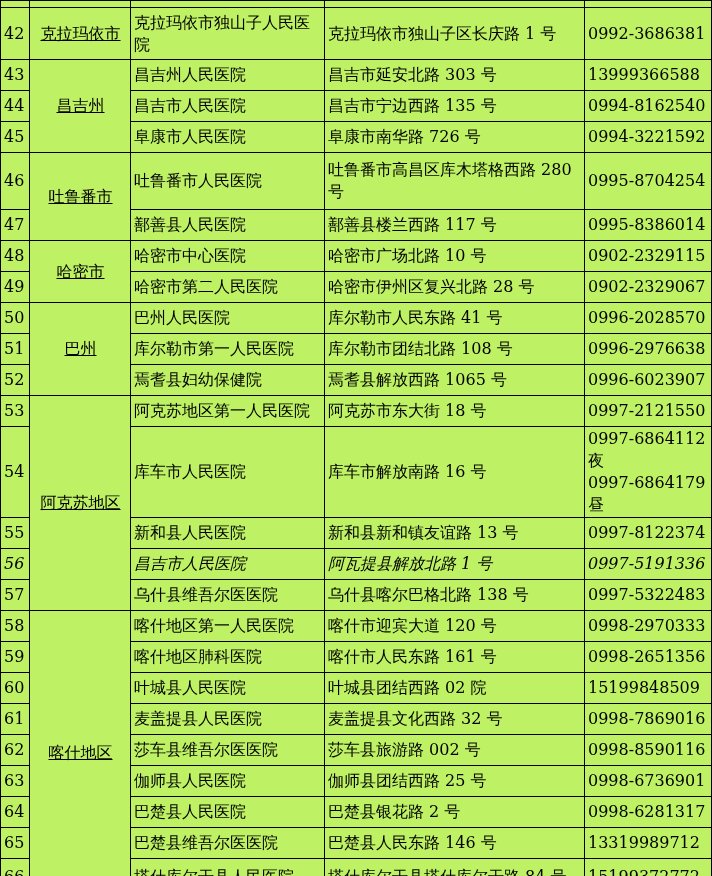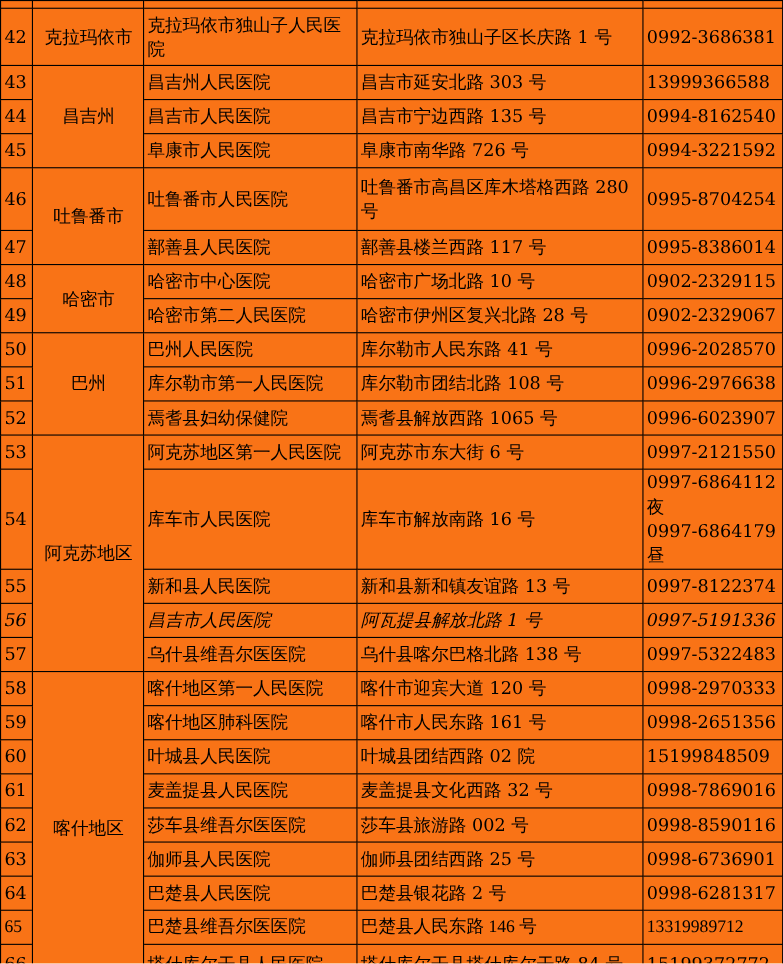--- a/index.html
+++ b/index.html
@@ -4,21 +4,21 @@
 <style>
   html, body {
     margin: 0;
     padding: 0;
     background: #ffffff;
   }
   .page {
     width: 712px;
     height: 876px;
     overflow: hidden;
-    background: #f97316;
+    background: #bef264;
   }
   table.hospital-table {
     border-collapse: collapse;
     table-layout: fixed;
     width: 711px;
     color: #000000;
     font-family: "DejaVu Serif", "Liberation Serif", serif;
     font-size: 16px;
   }
   table.hospital-table td {
@@ -31,20 +31,21 @@
   }
   td.col-no {
     padding-left: 2px;
     padding-right: 0;
     text-align: left;
   }
   td.col-city {
     text-align: center;
     padding-left: 1px;
     padding-right: 1px;
+    text-decoration: underline;
   }
   td.col-hospital { text-align: left; }
   td.col-address { text-align: left; }
   td.col-phone {
     text-align: left;
     white-space: pre-line;
   }
   tr.partial-row td {
     padding: 0;
     line-height: 0;
@@ -138,21 +139,21 @@
         <tr style="height: 31px;">
           <td class="col-no">52</td>
           <td class="col-hospital">焉耆县妇幼保健院</td>
           <td class="col-address">焉耆县解放西路 1065 号</td>
           <td class="col-phone">0996-6023907</td>
         </tr>
         <tr style="height: 31px;">
           <td class="col-no">53</td>
           <td class="col-city" rowspan="5">阿克苏地区</td>
           <td class="col-hospital">阿克苏地区第一人民医院</td>
-          <td class="col-address">阿克苏市东大街 6 号</td>
+          <td class="col-address">阿克苏市东大街 18 号</td>
           <td class="col-phone">0997-2121550</td>
         </tr>
         <tr style="height: 66px;">
           <td class="col-no">54</td>
           <td class="col-hospital">库车市人民医院</td>
           <td class="col-address">库车市解放南路 16 号</td>
           <td class="col-phone">0997-6864112 夜
 0997-6864179 昼</td>
         </tr>
         <tr style="height: 31px;">
@@ -209,21 +210,21 @@
           <td class="col-hospital">伽师县人民医院</td>
           <td class="col-address">伽师县团结西路 25 号</td>
           <td class="col-phone">0998-6736901</td>
         </tr>
         <tr style="height: 31px;">
           <td class="col-no">64</td>
           <td class="col-hospital">巴楚县人民医院</td>
           <td class="col-address">巴楚县银花路 2 号</td>
           <td class="col-phone">0998-6281317</td>
         </tr>
-        <tr style="height: 31px; font-family: Liberation Serif, serif;">
+        <tr style="height: 31px;">
           <td class="col-no">65</td>
           <td class="col-hospital">巴楚县维吾尔医医院</td>
           <td class="col-address">巴楚县人民东路 146 号</td>
           <td class="col-phone">13319989712</td>
         </tr>
         <tr style="height: 37px;">
           <td class="col-no">66</td>
           <td class="col-hospital">塔什库尔干县人民医院</td>
           <td class="col-address">塔什库尔干县塔什库尔干路 84 号</td>
           <td class="col-phone">15199372772</td>

